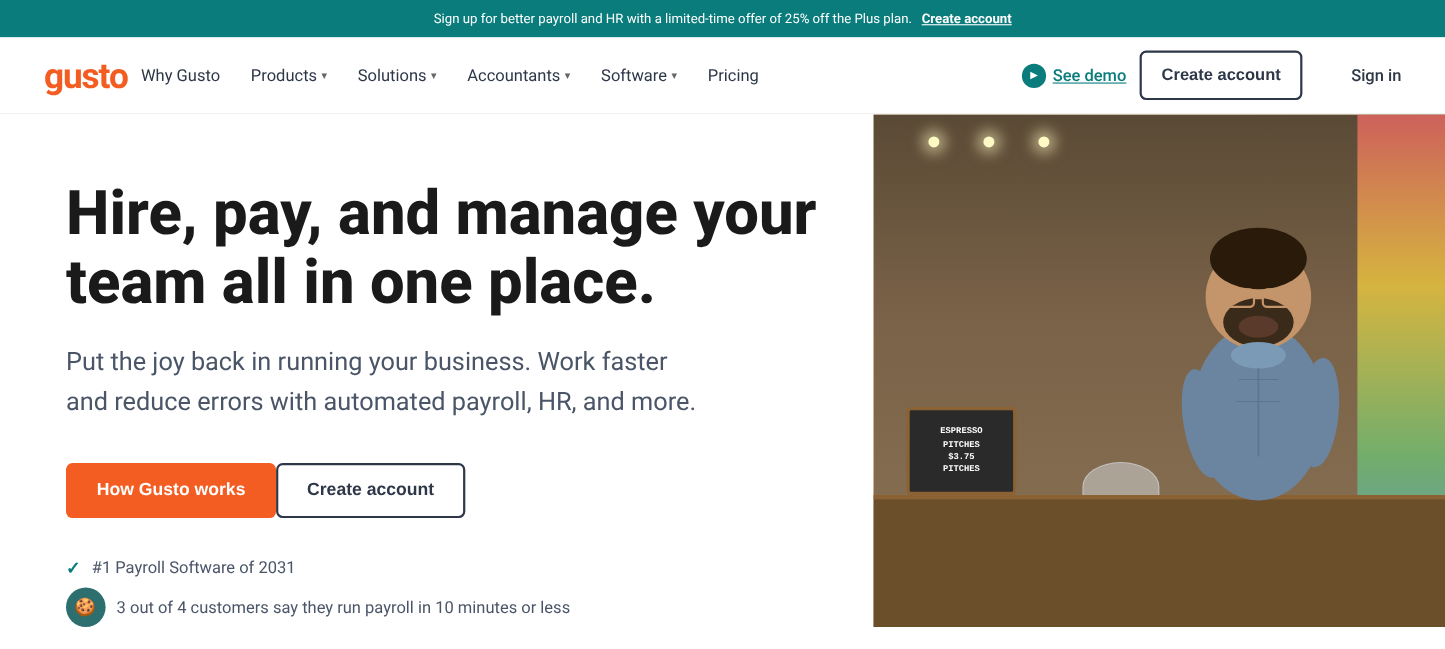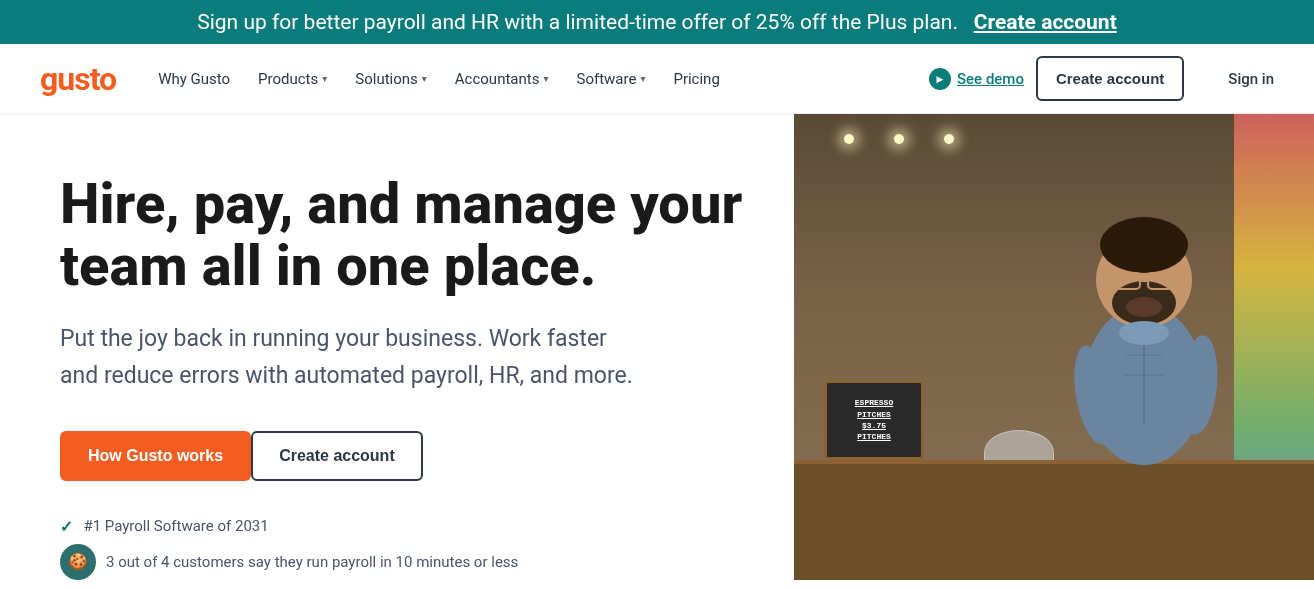--- a/index.html
+++ b/index.html
@@ -4,21 +4,21 @@
   <style>
     * { margin: 0; padding: 0; box-sizing: border-box; }
     body { font-family: -apple-system, BlinkMacSystemFont, 'Segoe UI', Roboto, sans-serif; width: 1314px; overflow-x: hidden; }
 
     
     .top-banner {
       background-color: #0a7c7c;
       color: white;
       text-align: center;
       padding: 10px 20px;
-      font-size: 21px;
+      font-size: 12px;
     }
     .top-banner a {
       color: white;
       font-weight: bold;
       text-decoration: underline;
     }
 
     
     .navbar {
       display: flex;
@@ -26,21 +26,20 @@
       padding: 0 40px;
       height: 70px;
       border-bottom: 1px solid #eee;
       background: white;
     }
     .logo {
       font-size: 32px;
       font-weight: 700;
       color: #f45d22;
       letter-spacing: -1px;
-      margin-right: 30px;
     }
     .nav-links {
       display: flex;
       align-items: center;
       gap: 4px;
       flex: 1;
     }
     .nav-item {
       display: flex;
       align-items: center;
@@ -254,21 +253,20 @@
       justify-content: center;
       padding: 6px;
     }
     .chalkboard-text {
       color: white;
       font-size: 8px;
       text-align: center;
       line-height: 1.4;
       font-family: 'Courier New', monospace;
       font-weight: bold;
-      text-decoration: underline;
     }
     
     .cafe-lights {
       position: absolute;
       top: 20px;
       left: 50px;
       display: flex;
       gap: 40px;
     }
     .light-bulb {

